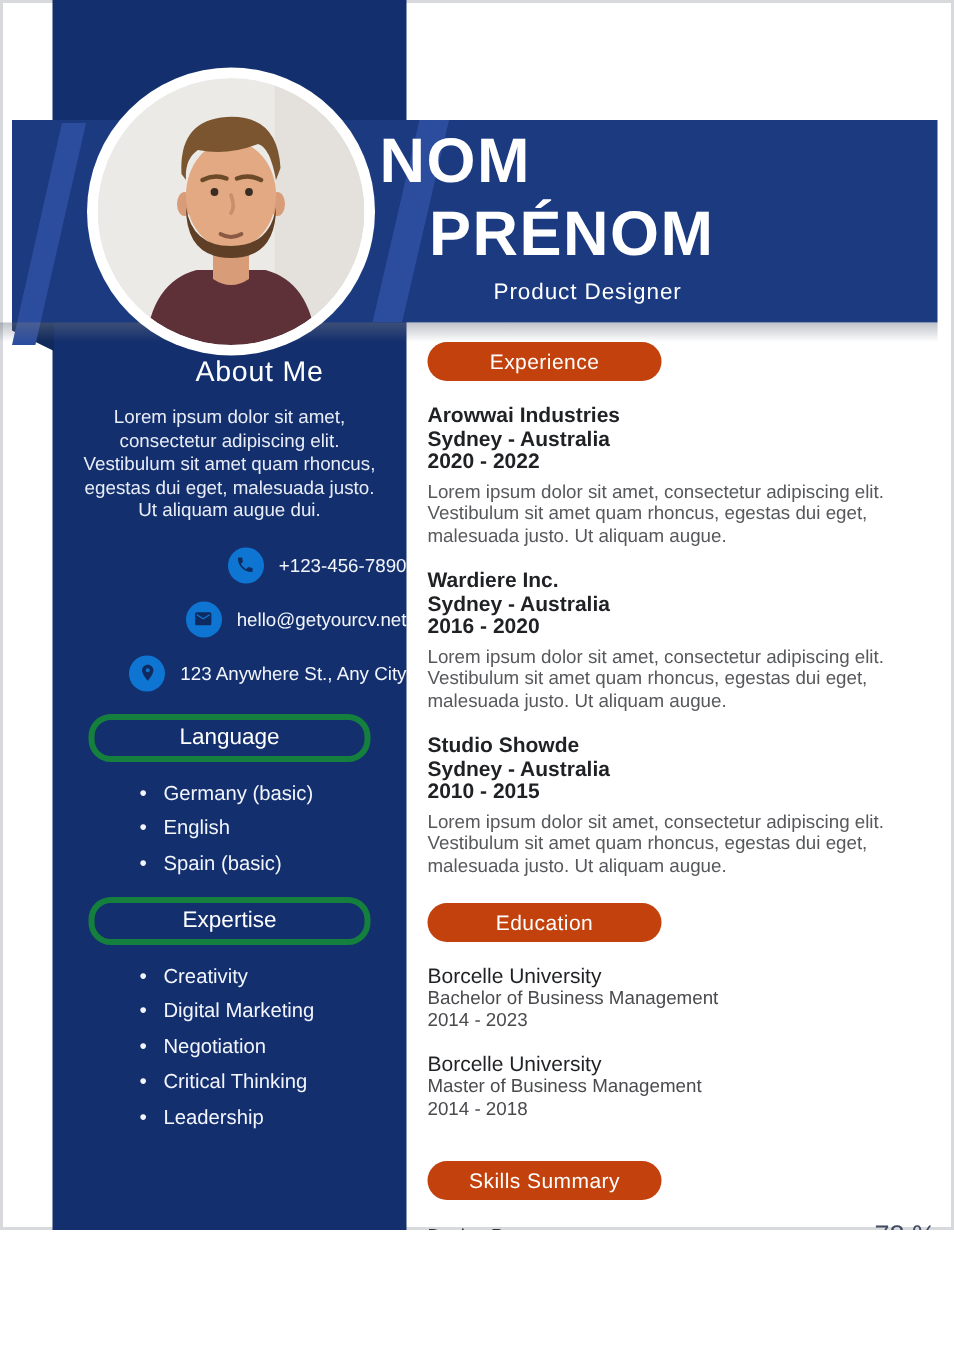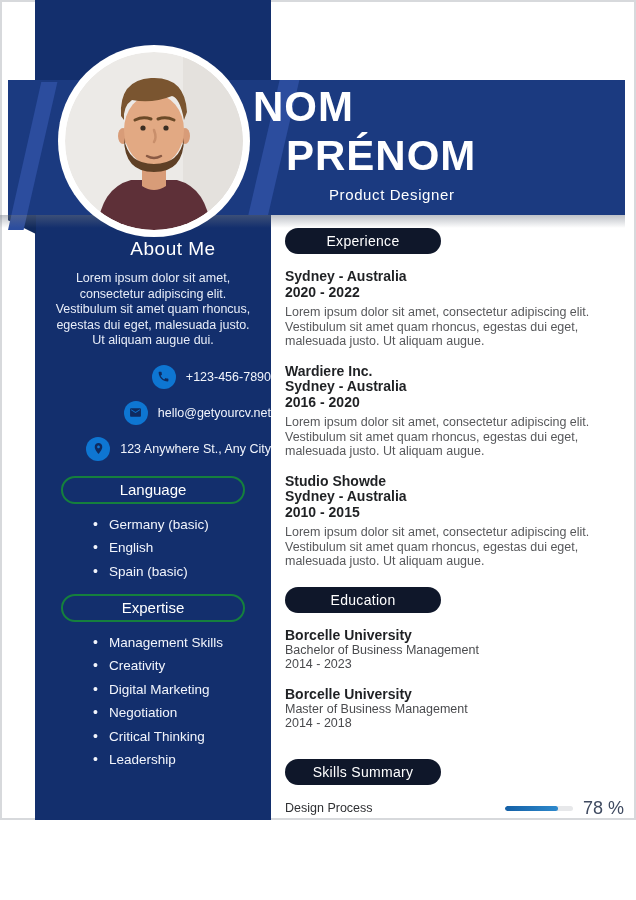--- a/index.html
+++ b/index.html
@@ -32,34 +32,34 @@
   .side-content{position:absolute;left:35px;top:228px;width:236px;color:#fff;text-align:center;}
   .about-h{margin-top:10px;font-size:19px;font-weight:500;letter-spacing:.5px;padding-left:40px;}
   .about-p{margin:11px auto 0;width:196px;font-size:12.5px;line-height:15.5px;color:#e8edf8;}
   .contact{margin-top:16px;text-align:left;padding-left:36px;}
   .c-row{display:flex;align-items:center;margin-bottom:12px;justify-content:flex-end;}
   .c-icon{width:24px;height:24px;border-radius:50%;background:#0e76d2;display:flex;
     align-items:center;justify-content:center;flex:none;}
   .c-icon svg{width:13px;height:13px;fill:#0f2a5e;}
   .c-text{margin-left:10px;font-size:12.5px;color:#f2f5fc;}
   .pill-outline{margin:15px auto 0;width:180px;height:24px;line-height:24px;
-    border:2px solid #15803d;border-radius:15px;font-size:15px;color:#fff;}
+    border:4px solid #15803d;border-radius:15px;font-size:15px;color:#fff;}
   .side-list{margin:13px 0 0;padding:0 0 0 58px;list-style:none;text-align:left;font-size:13.5px;color:#f2f5fc;}
   .side-list li{margin-bottom:8.5px;position:relative;padding-left:16px;}
   .side-list li::before{content:"\2022";position:absolute;left:0;top:-1px;font-size:14px;}
   
   .main{position:absolute;left:285px;top:228px;width:344px;}
-  .pill-fill{width:156px;height:26px;border-radius:13px;background:#0f172a;color:#fff;
+  .pill-fill{width:156px;height:26px;border-radius:13px;background:#c2410c;color:#fff;
     font-size:14px;font-weight:500;text-align:center;line-height:26px;letter-spacing:.3px;}
   .xp-entry{margin-top:15px;}
   .xp-head{font-size:14px;font-weight:bold;color:#1f2124;line-height:15.5px;}
   .xp-desc{margin-top:5px;font-size:12.5px;color:#57585b;line-height:14.5px;}
   .edu-pill{margin-top:18px;}
   .edu-entry{margin-top:15px;}
-  .edu-name{font-size:14px;font-weight:bold;color:#1f2124;line-height:15px;}
+  .edu-name{font-size:14px;font-weight:normal;color:#1f2124;line-height:15px;}
   .edu-line{font-size:12.5px;color:#4a4b4e;line-height:13.5px;margin-top:1px;}
   .skills-pill{margin-top:28px;}
   .skill-row{display:flex;align-items:center;margin-top:13px;}
   .skill-name{flex:1;font-size:12.5px;color:#2f3033;}
   .skill-bar{width:68px;height:5px;border-radius:3px;background:#e7e8ea;overflow:hidden;margin-right:10px;flex:none;}
   .skill-fill{height:100%;border-radius:3px;background:linear-gradient(90deg,#1460a6,#2e89cc);}
   .skill-pct{width:46px;font-size:18px;color:#3f4a60;flex:none;}
 </style>
 </head>
 <body>
@@ -139,33 +139,33 @@
 
     <div class="pill-outline">Language</div>
     <ul class="side-list">
       <li>Germany (basic)</li>
       <li>English</li>
       <li>Spain (basic)</li>
     </ul>
 
     <div class="pill-outline">Expertise</div>
     <ul class="side-list">
-      <li>Management Skills</li>
       <li>Creativity</li>
       <li>Digital Marketing</li>
       <li>Negotiation</li>
       <li>Critical Thinking</li>
       <li>Leadership</li>
     </ul>
   </div>
 
   <div class="main">
     <div class="pill-fill">Experience</div>
 
     <div class="xp-entry">
+      <div class="xp-head">Arowwai Industries</div>
       <div class="xp-head">Sydney - Australia</div>
       <div class="xp-head">2020 - 2022</div>
       <div class="xp-desc">Lorem ipsum dolor sit amet, consectetur adipiscing elit. Vestibulum sit amet quam rhoncus, egestas dui eget, malesuada justo. Ut aliquam augue.</div>
     </div>
     <div class="xp-entry">
       <div class="xp-head">Wardiere Inc.</div>
       <div class="xp-head">Sydney - Australia</div>
       <div class="xp-head">2016 - 2020</div>
       <div class="xp-desc">Lorem ipsum dolor sit amet, consectetur adipiscing elit. Vestibulum sit amet quam rhoncus, egestas dui eget, malesuada justo. Ut aliquam augue.</div>
     </div>

